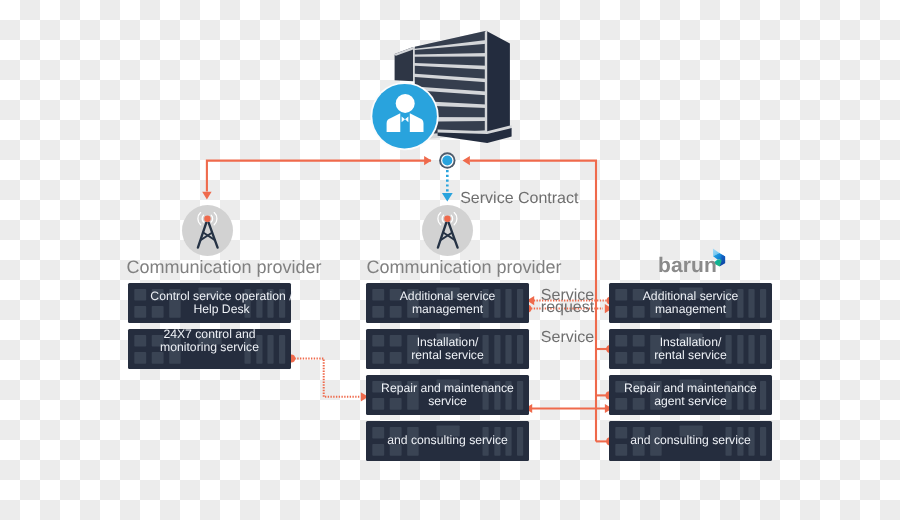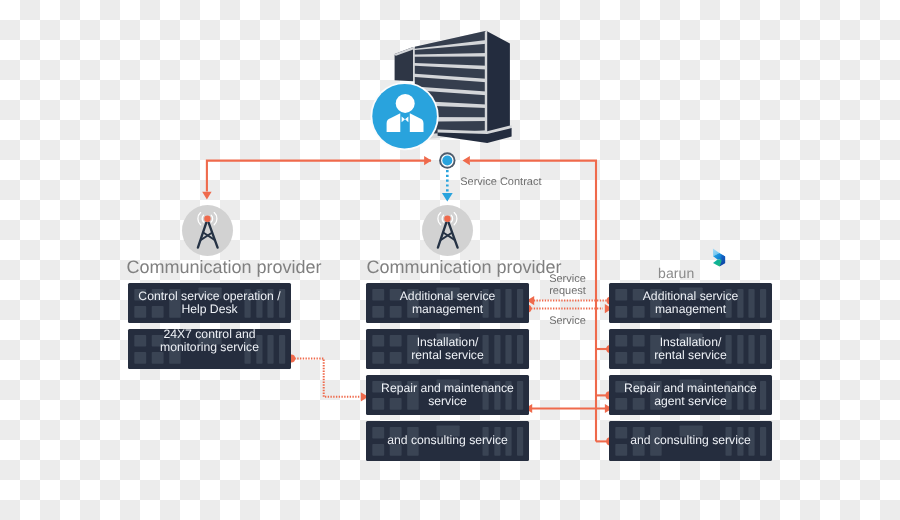--- a/index.html
+++ b/index.html
@@ -10,23 +10,23 @@
     background-image:
       linear-gradient(45deg,#ececec 25%,transparent 25%,transparent 75%,#ececec 75%),
       linear-gradient(45deg,#ececec 25%,transparent 25%,transparent 75%,#ececec 75%);
     background-size:40px 40px;
     background-position:0 0,20px 20px;
     background-color:#ffffff;}
   svg.layer{position:absolute;left:0;top:0;width:900px;height:520px;display:block;}
   .boxtext{position:absolute;color:#eef1f6;font-size:12.2px;line-height:13.4px;
     text-align:center;white-space:pre-line;pointer-events:none;}
   .caption{position:absolute;color:#808080;font-size:18px;line-height:14px;white-space:nowrap;}
-  .edgelabel{position:absolute;color:#6f6f6f;font-size:11px;line-height:11.6px;
-    text-align:center;white-space:pre-line;}
-  .brand{position:absolute;color:#8b8b8b;font-size:14px;line-height:21px;letter-spacing:0.1px;font-weight:400;margin-top:8px;}
+  .edgelabel{position:absolute;color:#6f6f6f;font-size:16px;line-height:11.6px;
+    text-align:center;white-space:pre-line;margin-top:16px;}
+  .brand{position:absolute;color:#8b8b8b;font-size:21px;line-height:21px;letter-spacing:0.1px;font-weight:700;}
 </style>
 </head>
 <body>
 
 <div id="stage">
 
   <svg class="layer" viewBox="0 0 900 520">
     <defs>
       <marker id="arrR" markerWidth="9" markerHeight="9" refX="8.4" refY="4.5" orient="auto" markerUnits="userSpaceOnUse">
         <path d="M0.6,0.6 L8.4,4.5 L0.6,8.4 Z" fill="#ef6a4c"></path>
@@ -278,21 +278,21 @@
         </g>
         <g>
           <circle cx="447.3" cy="160.5" r="8.2" fill="#4d5b6b"></circle>
           <circle cx="447.3" cy="160.5" r="6.3" fill="#ffffff"></circle>
           <circle cx="447.3" cy="160.5" r="5" fill="#29a3dd"></circle>
         </g>
       </g>
   </svg>
 
   <div id="g-labels">
-      <div class="boxtext" style="left: 128px; top: 283px; width: 163px; height: 40px; display: flex; align-items: center; justify-content: center;">Control service operation /
+      <div class="boxtext" style="left: 128px; top: 283px; width: 163px; height: 40px; display: flex; align-items: center; justify-content: center; padding-left: 12px;">Control service operation /
 Help Desk</div>
       <div class="boxtext" style="left: 128px; top: 329px; width: 163px; height: 24px; display: flex; align-items: center; justify-content: center;">24X7 control and
 monitoring service</div>
       <div class="boxtext" style="left: 366px; top: 283px; width: 163px; height: 40px; display: flex; align-items: center; justify-content: center;">Additional service
 management</div>
       <div class="boxtext" style="left: 366px; top: 329px; width: 163px; height: 40px; display: flex; align-items: center; justify-content: center;">Installation/
 rental service</div>
       <div class="boxtext" style="left: 366px; top: 375px; width: 163px; height: 40px; display: flex; align-items: center; justify-content: center;">Repair and maintenance
 service</div>
       <div class="boxtext" style="left: 366px; top: 421px; width: 163px; height: 40px; display: flex; align-items: center; justify-content: center;">and consulting service</div>

